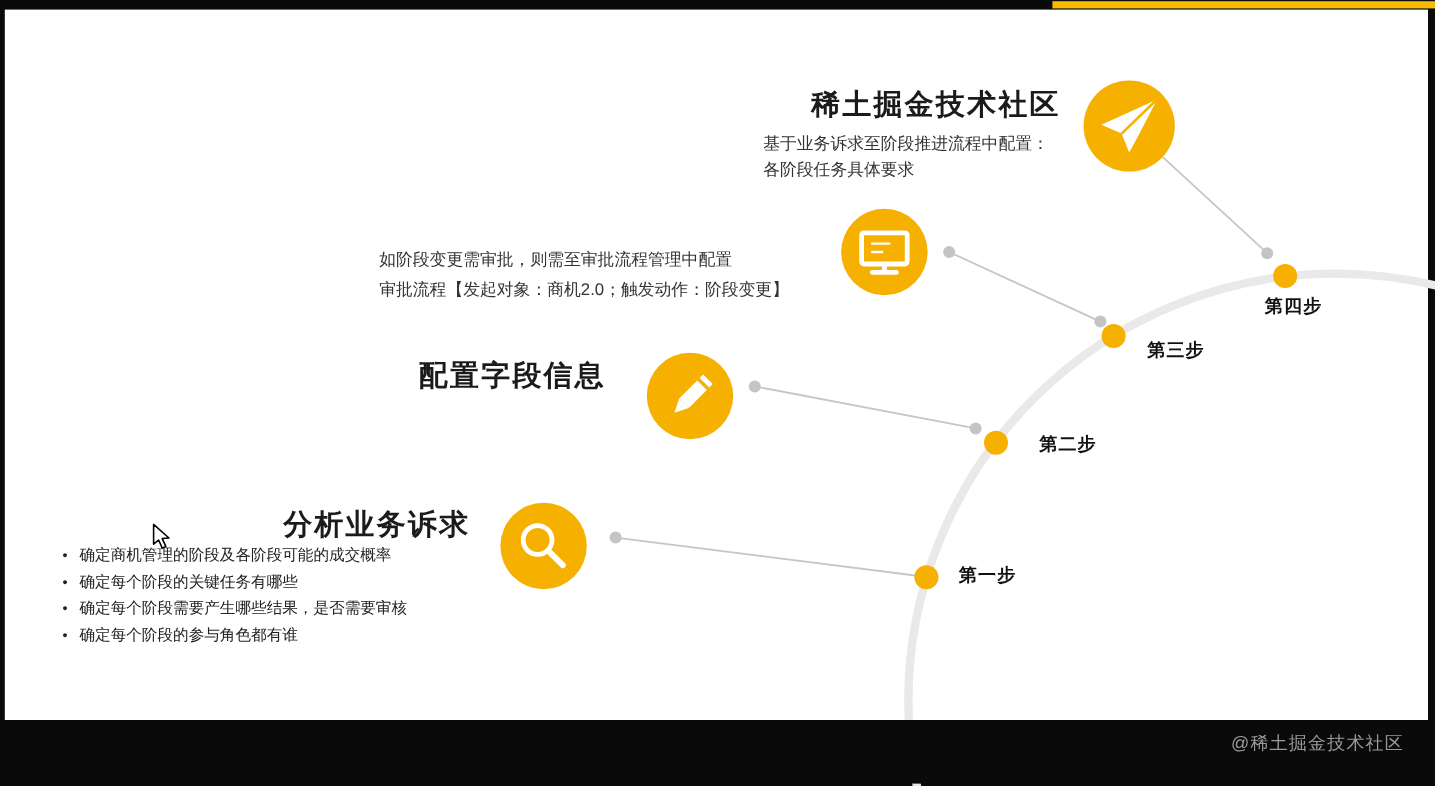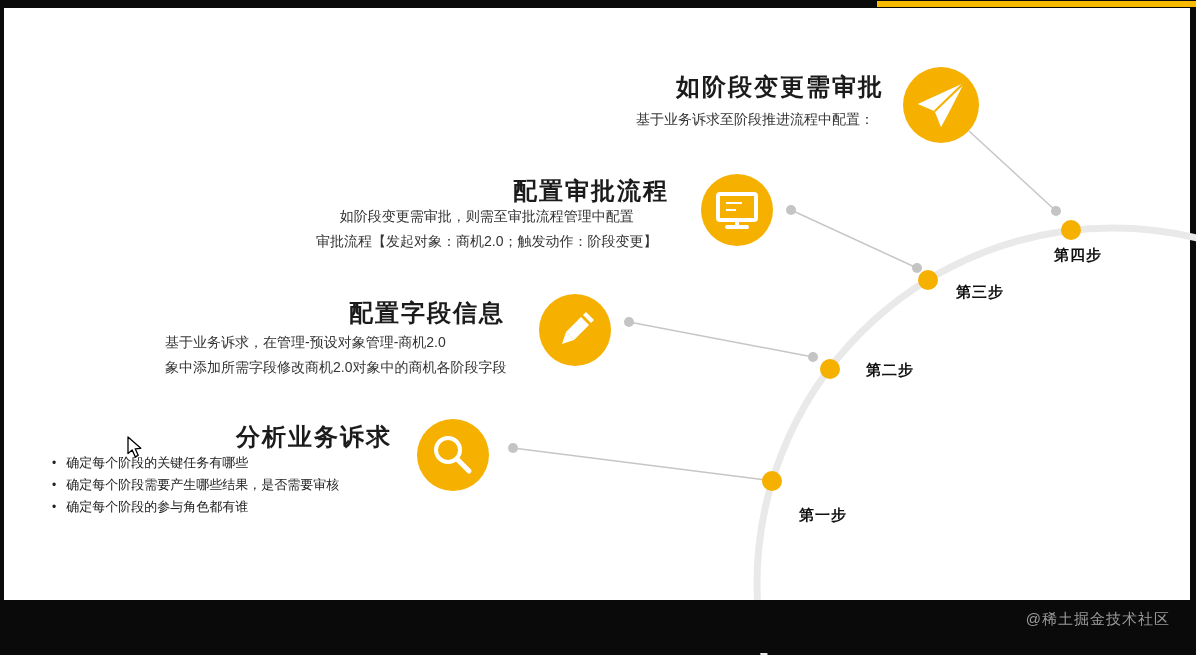--- a/index.html
+++ b/index.html
@@ -46,73 +46,70 @@
     <circle cx="791" cy="210" r="5" fill="#C4C4C4"></circle>
     <circle cx="917" cy="268" r="5" fill="#C4C4C4"></circle>
     <circle cx="1056" cy="211" r="5" fill="#C4C4C4"></circle>
 
     <circle cx="772" cy="481" r="10" fill="#F5B000"></circle>
     <circle cx="830" cy="369" r="10" fill="#F5B000"></circle>
     <circle cx="928" cy="280" r="10" fill="#F5B000"></circle>
     <circle cx="1071" cy="230" r="10" fill="#F5B000"></circle>
   </svg>
 
-  <h2 class="step-title" style="left:676px;top:71px;">如阶段变更需审批</h2>
+  <h2 class="step-title" style="left:676px;top:71px;">稀土掘金技术社区</h2>
   <div class="desc lh22" style="left:636px;top:108px;">
     <span class="line">基于业务诉求至阶段推进流程中配置：</span>
+    <span class="line">各阶段任务具体要求</span>
   </div>
   <div class="icon-circle icon-76" style="left:903px;top:67px;">
     <svg width="76" height="76" viewBox="0 0 72 72">
       <polygon points="58,15 14,35 30,42 36,57 43,44 58,15" fill="#ffffff"></polygon>
       <line x1="30" y1="42" x2="58" y2="15" stroke="#F5B000" stroke-width="2"></line>
     </svg>
   </div>
 
-  <h2 class="step-title" style="left:513px;top:175px;">配置审批流程</h2>
-  <div class="desc lh25" style="left:316px;top:204px;text-align:center;">
+  <div class="desc lh25" style="left:316px;top:204px;">
     <span class="line">如阶段变更需审批，则需至审批流程管理中配置</span>
     <span class="line">审批流程【发起对象：商机2.0；触发动作：阶段变更】</span>
   </div>
   <div class="icon-circle icon-72" style="left:701px;top:174px;">
     <svg width="72" height="72" viewBox="0 0 72 72">
       <rect x="17" y="20" width="38" height="26" rx="2" fill="none" stroke="#ffffff" stroke-width="4"></rect>
       <line x1="25" y1="29" x2="41" y2="29" stroke="#ffffff" stroke-width="2"></line>
       <line x1="25" y1="36" x2="35" y2="36" stroke="#ffffff" stroke-width="2"></line>
       <line x1="36" y1="46" x2="36" y2="52" stroke="#ffffff" stroke-width="4"></line>
       <line x1="26" y1="53" x2="46" y2="53" stroke="#ffffff" stroke-width="4" stroke-linecap="round"></line>
     </svg>
   </div>
 
   <h2 class="step-title" style="left:349px;top:297px;">配置字段信息</h2>
-  <div class="desc lh25" style="left:165px;top:330px;">
-    <span class="line">基于业务诉求，在管理-预设对象管理-商机2.0</span>
-    <span class="line">象中添加所需字段修改商机2.0对象中的商机各阶段字段</span>
-  </div>
   <div class="icon-circle icon-72" style="left:539px;top:294px;">
     <svg width="72" height="72" viewBox="0 0 72 72">
       <path d="M27 38 L42 23 L50 31 L35 46 Z" fill="#ffffff"></path>
       <path d="M23 50 L27 38 L35 46 Z" fill="#ffffff"></path>
       <path d="M44 21 L47 18 L55 26 L52 29 Z" fill="#ffffff"></path>
     </svg>
   </div>
 
   <h2 class="step-title" style="left:236px;top:421px;">分析业务诉求</h2>
   <ul class="bullets" style="left:52px;top:452px;">
+    <li>确定商机管理的阶段及各阶段可能的成交概率</li>
     <li>确定每个阶段的关键任务有哪些</li>
     <li>确定每个阶段需要产生哪些结果，是否需要审核</li>
     <li>确定每个阶段的参与角色都有谁</li>
   </ul>
   <div class="icon-circle icon-72" style="left:417px;top:419px;">
     <svg width="72" height="72" viewBox="0 0 72 72">
       <circle cx="31" cy="31" r="12" fill="none" stroke="#ffffff" stroke-width="4"></circle>
       <line x1="40" y1="40" x2="52" y2="52" stroke="#ffffff" stroke-width="5" stroke-linecap="round"></line>
     </svg>
   </div>
 
-  <div class="step-label" style="left:799px;top:470px;margin-top:36px;">第一步</div>
+  <div class="step-label" style="left:799px;top:470px;">第一步</div>
   <div class="step-label" style="left:866px;top:361px;">第二步</div>
   <div class="step-label" style="left:956px;top:283px;text-align:center;">第三步</div>
   <div class="step-label" style="left:1054px;top:246px;">第四步</div>
 
   <svg class="cursor" viewBox="0 0 20 22">
     <path d="M2 1 L2 17.5 L6.2 14 L9.2 20.8 L12.2 19.3 L9.2 12.8 L14.8 12.3 Z" fill="#ffffff" stroke="#000000" stroke-width="1.3" stroke-linejoin="round"></path>
   </svg>
 
   <div class="bottombar">
     <span class="watermark">@稀土掘金技术社区</span>

